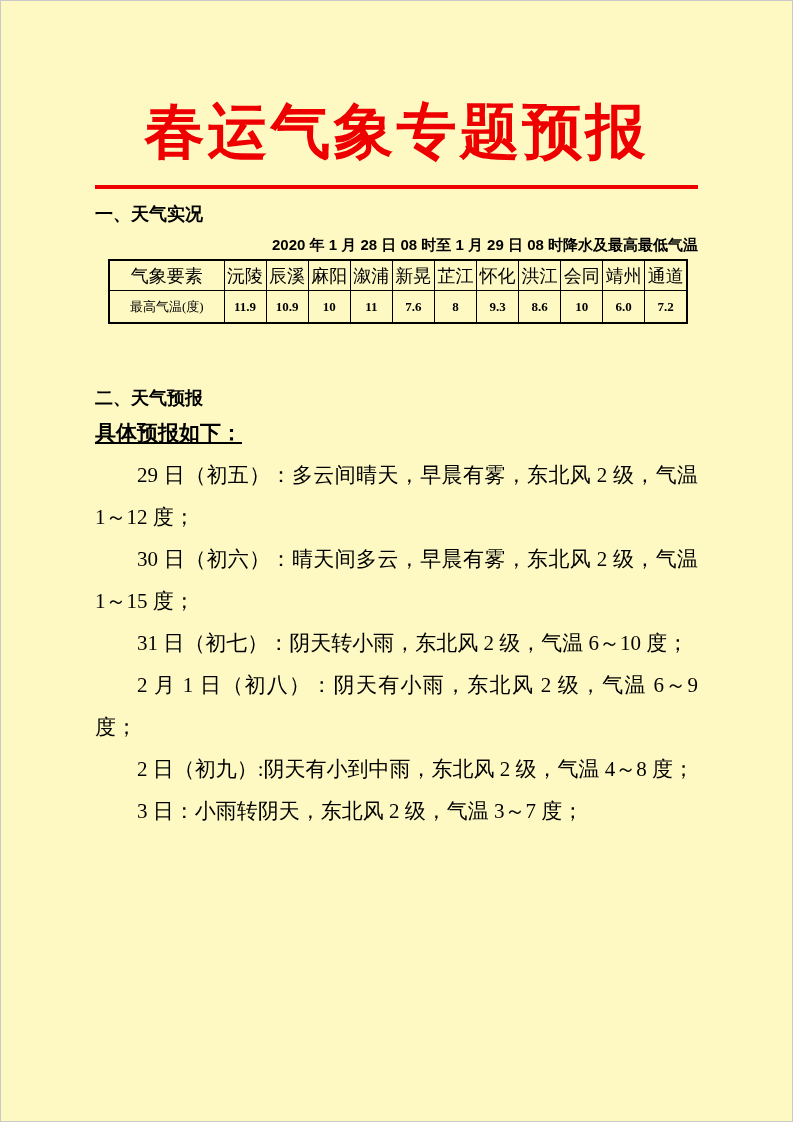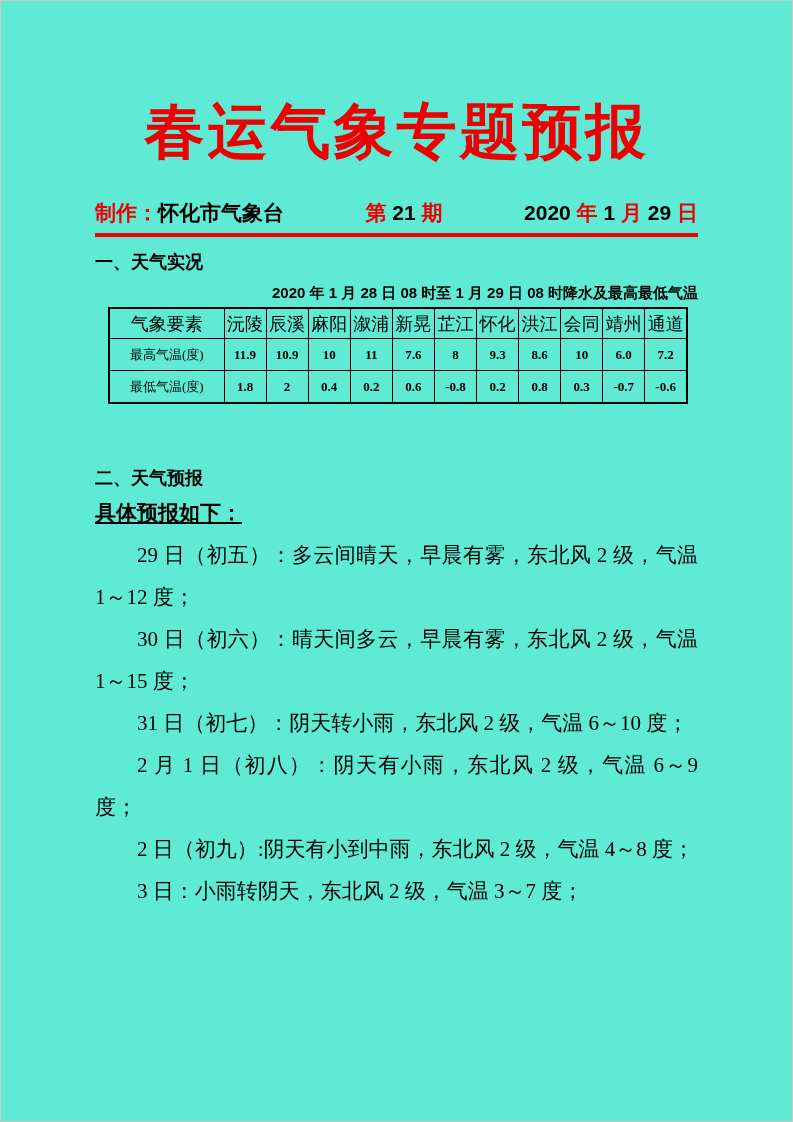--- a/index.html
+++ b/index.html
@@ -1,21 +1,21 @@
 <!DOCTYPE html>
 <html><head>
 <meta charset="utf-8">
 <style>
   html, body { margin: 0; padding: 0; background: #ffffff; }
   .page {
     position: relative;
     width: 793px;
     height: 1122px;
     box-sizing: border-box;
-    background: #5eead4;
+    background: #fef9c3;
     border: 1px solid #c9c9c9;
     font-family: "Liberation Serif", "DejaVu Serif", serif;
     color: #000000;
     overflow: hidden;
   }
   .content { padding: 0 94px; }
 
   .doc-title {
     margin: 84px 0 0 0;
     text-align: center;
@@ -111,25 +111,20 @@
   }
 </style>
 </head>
 <body>
 
 <div class="page">
   <div class="content">
 
     <h1 class="doc-title">春运气象专题预报</h1>
 
-    <div class="info-line">
-      <span><span class="red">制作：</span><span>怀化市气象台</span></span>
-      <span><span class="red">第 </span><span>21</span><span class="red"> 期</span></span>
-      <span><span>2020</span><span class="red"> 年 </span><span>1</span><span class="red"> 月 </span><span>29</span><span class="red"> 日</span></span>
-    </div>
 
     <div class="red-rule"></div>
 
     <h2 class="section-heading">一、天气实况</h2>
 
     <div class="table-title">2020 年 1 月 28 日 08 时至 1 月 29 日 08 时降水及最高最低气温</div>
 
     <table class="weather">
       <colgroup>
         <col class="label-col">
@@ -169,34 +164,20 @@
           <td class="num">10</td>
           <td class="num">11</td>
           <td class="num">7.6</td>
           <td class="num">8</td>
           <td class="num">9.3</td>
           <td class="num">8.6</td>
           <td class="num">10</td>
           <td class="num">6.0</td>
           <td class="num">7.2</td>
         </tr>
-        <tr>
-          <td>最低气温(度)</td>
-          <td class="num">1.8</td>
-          <td class="num">2</td>
-          <td class="num">0.4</td>
-          <td class="num">0.2</td>
-          <td class="num">0.6</td>
-          <td class="num">-0.8</td>
-          <td class="num">0.2</td>
-          <td class="num">0.8</td>
-          <td class="num">0.3</td>
-          <td class="num">-0.7</td>
-          <td class="num">-0.6</td>
-        </tr>
       </tbody>
     </table>
 
     <h2 class="section-heading second">二、天气预报</h2>
 
 
     <p class="sub-heading">具体预报如下：</p>
 
     <div>
       <p class="forecast-item">29 日（初五）：多云间晴天，早晨有雾，东北风 2 级，气温 1～12 度；</p>

